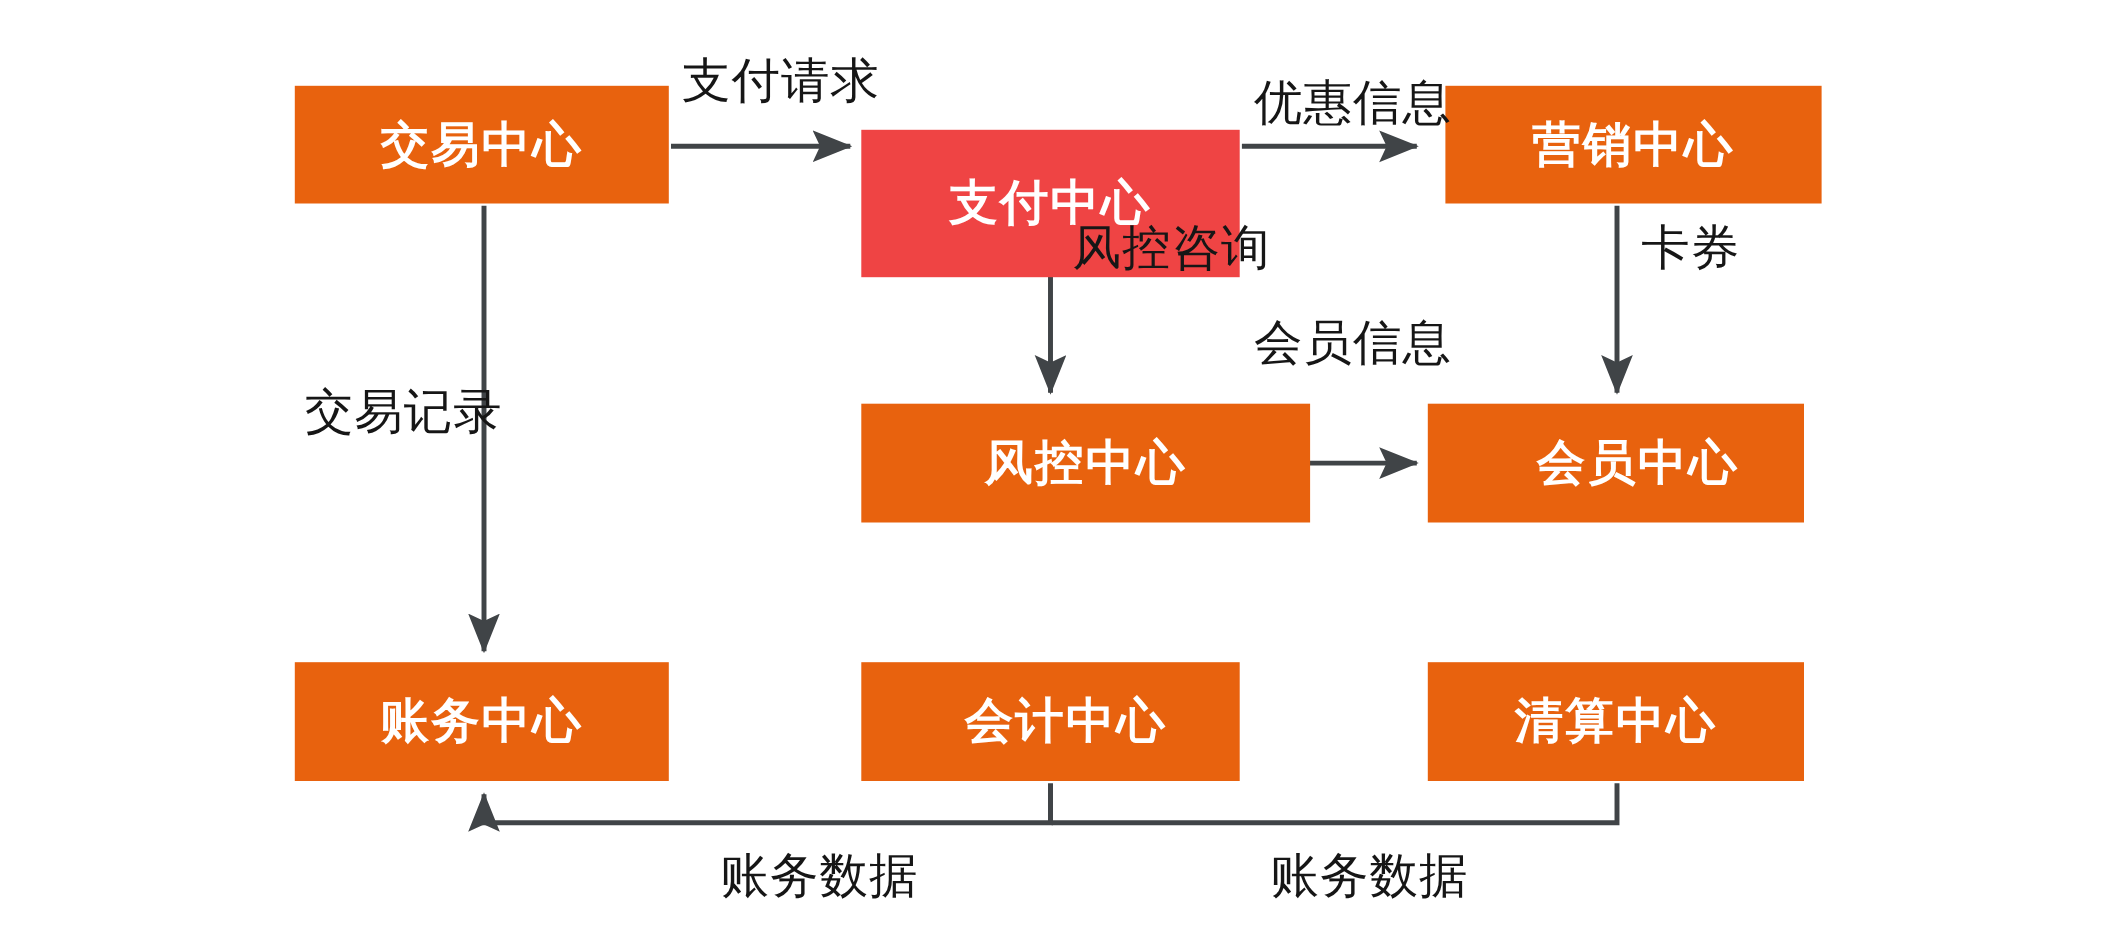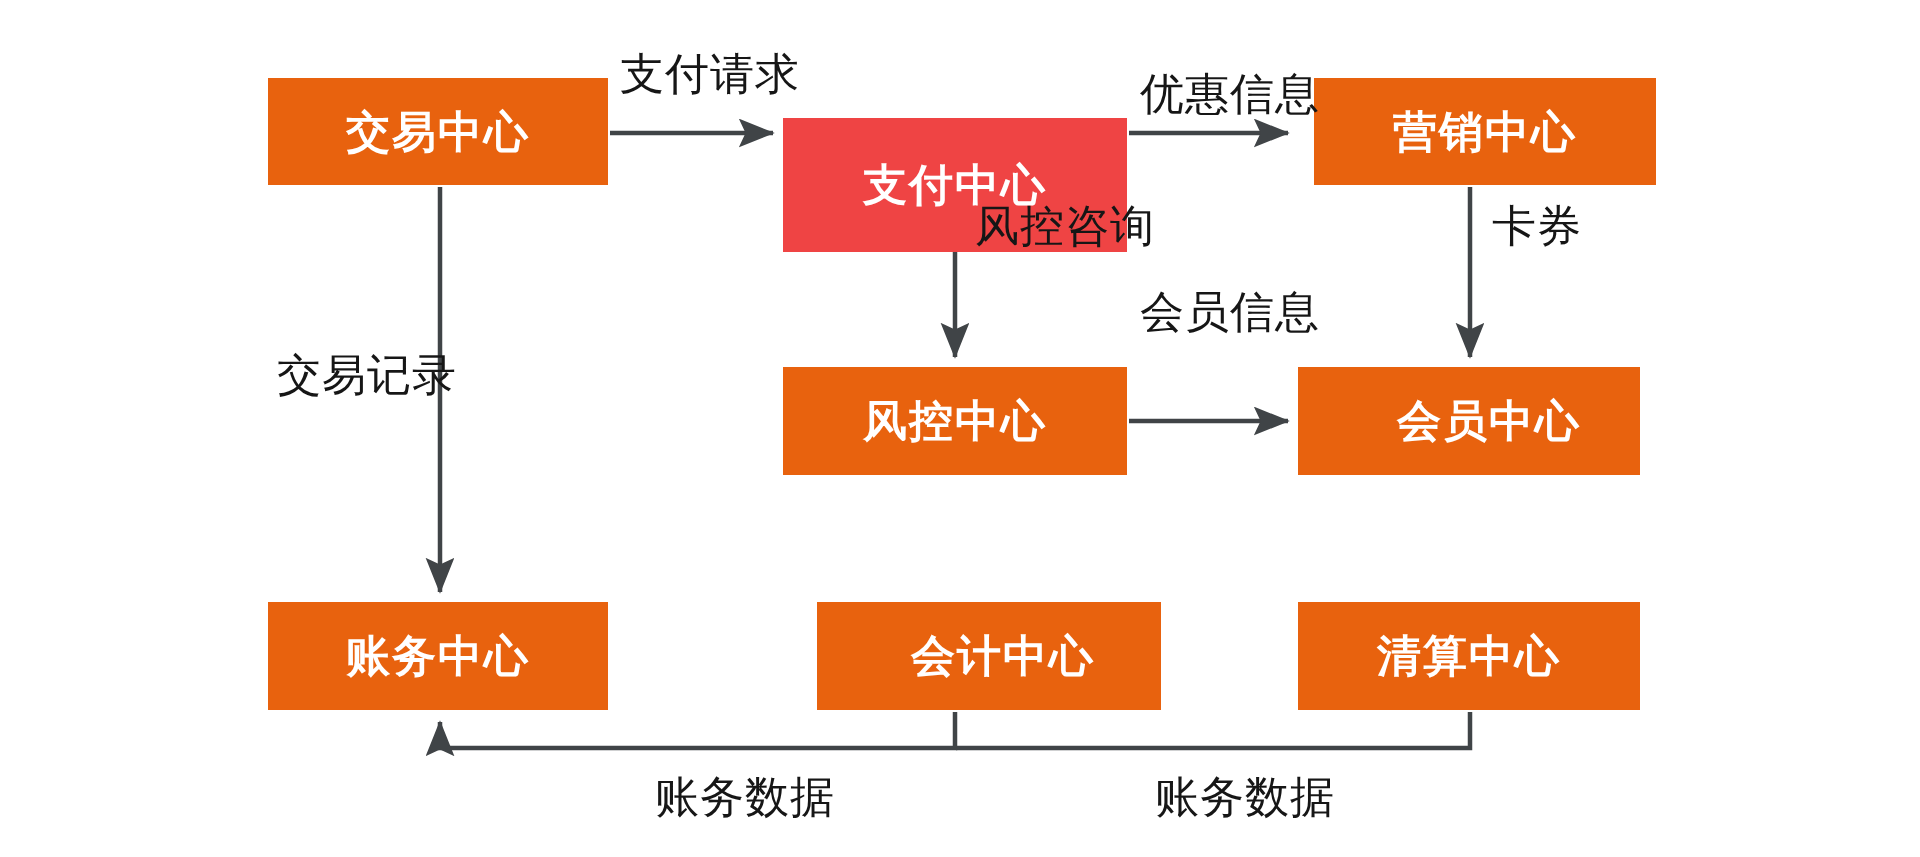--- a/index.html
+++ b/index.html
@@ -83,33 +83,33 @@
   </div>
 
   <div class="node" style="left: 783px; top: 78px; width: 344px; height: 134px; background-color: #ef4444; color: rgb(255, 255, 255); margin-top: 40px;">
     <span>支付中心</span>
   </div>
 
   <div class="node" style="left: 1298px; top: 78px; width: 342px; height: 107px; background-color: rgb(232, 98, 14); color: rgb(255, 255, 255); margin-left: 16px;">
     <span>营销中心</span>
   </div>
 
-  <div class="node" style="left: 783px; top: 367px; width: 344px; height: 108px; background-color: rgb(232, 98, 14); color: rgb(255, 255, 255);">
+  <div class="node" style="left: 783px; top: 367px; width: 408px; height: 108px; background-color: rgb(232, 98, 14); color: rgb(255, 255, 255);">
     <span>风控中心</span>
   </div>
 
   <div class="node" style="left: 1298px; top: 367px; width: 342px; height: 108px; background-color: rgb(232, 98, 14); color: rgb(255, 255, 255); padding-left: 40px;">
     <span>会员中心</span>
   </div>
 
   <div class="node" style="left: 268px; top: 602px; width: 340px; height: 108px; background-color: rgb(232, 98, 14); color: rgb(255, 255, 255);">
     <span>账务中心</span>
   </div>
 
-  <div class="node" style="left: 817px; top: 602px; width: 344px; height: 108px; background-color: rgb(232, 98, 14); color: rgb(255, 255, 255); padding-left: 28px;">
+  <div class="node" style="left: 783px; top: 602px; width: 344px; height: 108px; background-color: rgb(232, 98, 14); color: rgb(255, 255, 255); padding-left: 28px;">
     <span>会计中心</span>
   </div>
 
   <div class="node" style="left: 1298px; top: 602px; width: 342px; height: 108px; background-color: rgb(232, 98, 14); color: rgb(255, 255, 255);">
     <span>清算中心</span>
   </div>
 
   <div class="edge-label" style="left: 620px; top: 52px; color: rgb(22, 22, 22);">支付请求</div>
 
   <div class="edge-label" style="left: 1140px; top: 52px; color: rgb(22, 22, 22); margin-top: 20px;">优惠信息</div>

